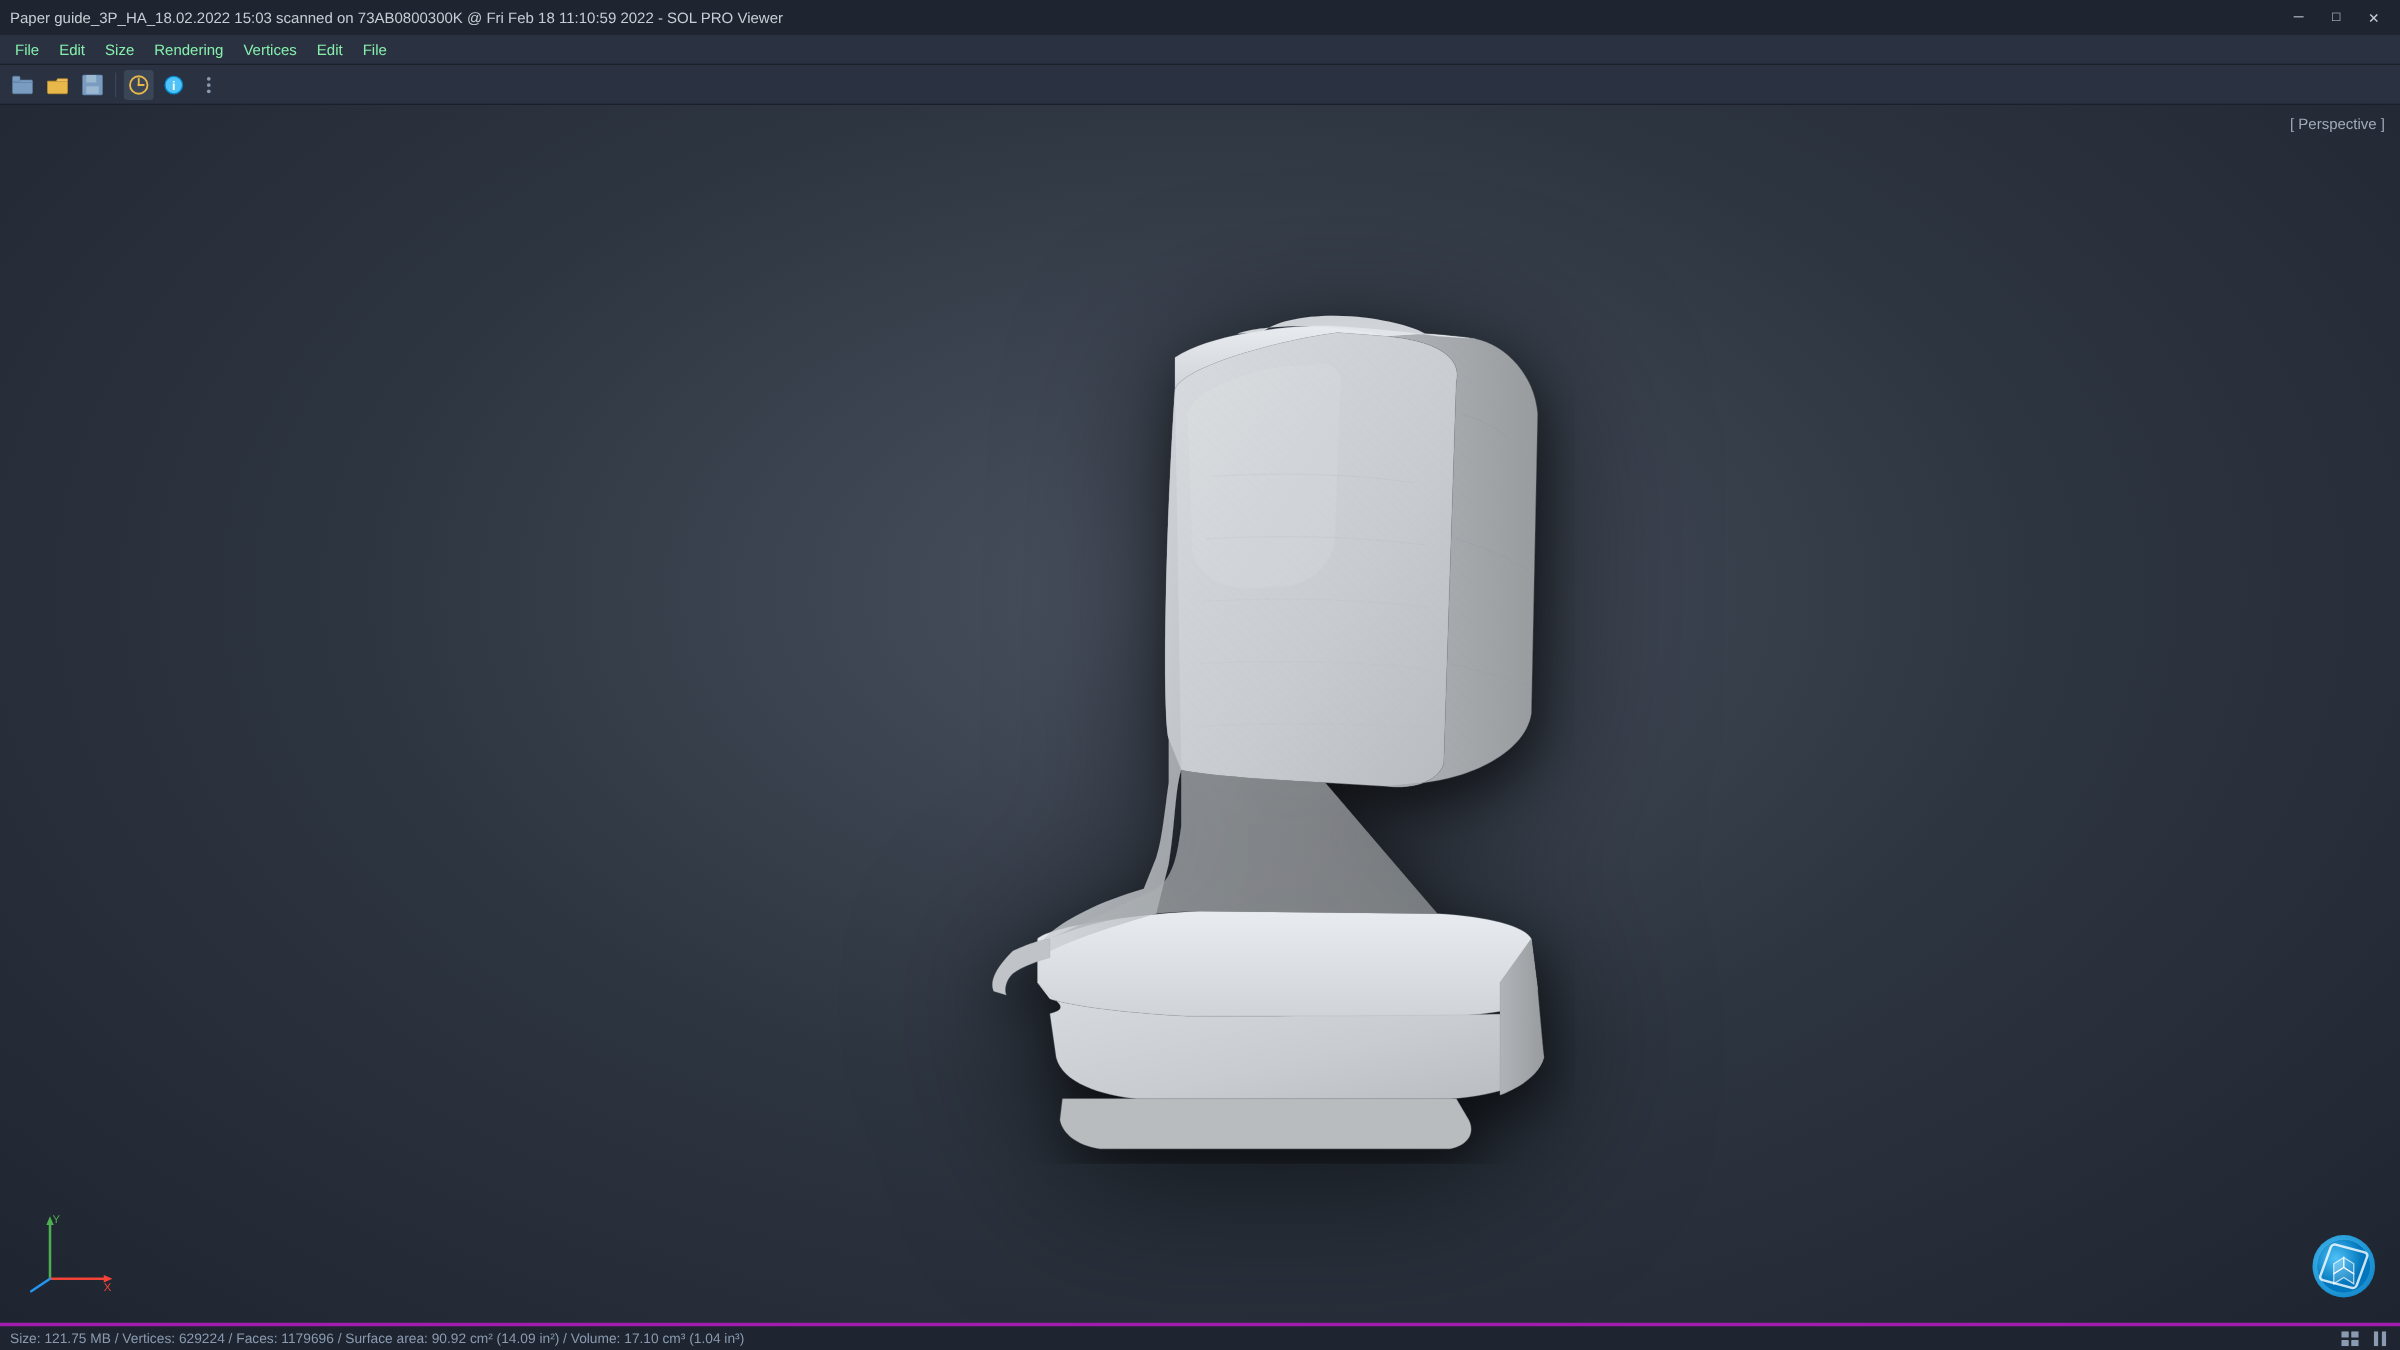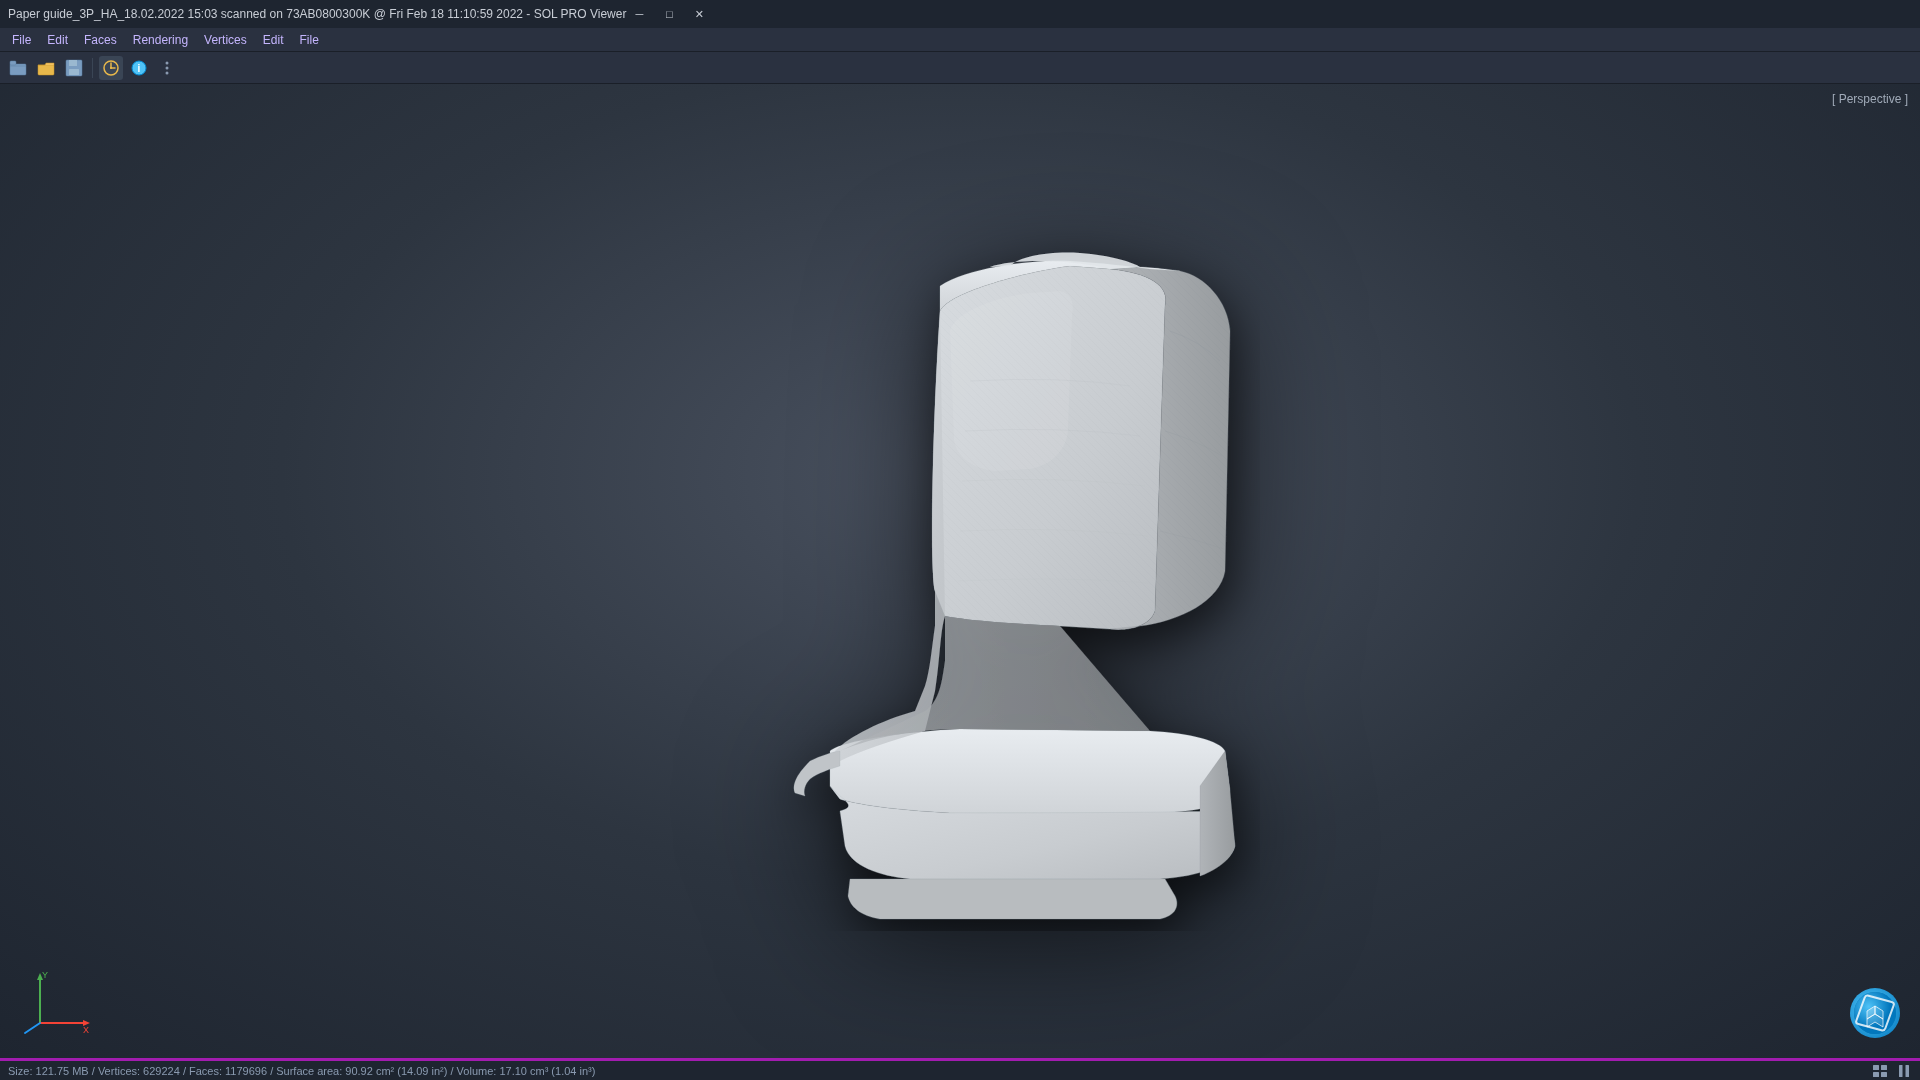--- a/index.html
+++ b/index.html
@@ -13,21 +13,21 @@
       display: flex;
       flex-direction: column;
     }
 
     
     #title-bar {
       height: 28px;
       background: #1e2530;
       display: flex;
       align-items: center;
-      justify-content: flex-start;
+      justify-content: space-between;
       padding: 0 8px;
       color: #c8cdd5;
       font-size: 12px;
       flex-shrink: 0;
     }
     #title-bar-left {
       display: flex;
       align-items: center;
       gap: 6px;
     }
@@ -52,21 +52,21 @@
       height: 24px;
       background: #2a3140;
       display: flex;
       align-items: center;
       padding: 0 4px;
       flex-shrink: 0;
       border-bottom: 1px solid #1a1f28;
     }
     .menu-item {
       padding: 2px 8px;
-      color: #c4b5fd;
+      color: #86efac;
       font-size: 12px;
       cursor: pointer;
       border-radius: 2px;
     }
 
     
     #toolbar {
       height: 32px;
       background: #2a3140;
       display: flex;
@@ -201,21 +201,21 @@
   <div id="title-bar-controls">
     <div class="tb-btn">─</div>
     <div class="tb-btn">□</div>
     <div class="tb-btn close">✕</div>
   </div>
 </div>
 
 <div id="menu-bar">
   <div class="menu-item">File</div>
   <div class="menu-item">Edit</div>
-  <div class="menu-item">Faces</div>
+  <div class="menu-item">Size</div>
   <div class="menu-item">Rendering</div>
   <div class="menu-item">Vertices</div>
   <div class="menu-item">Edit</div>
   <div class="menu-item">File</div>
 </div>
 
 <div id="toolbar">
 
   <div class="tool-btn">
     <svg width="18" height="16" viewBox="0 0 18 16" fill="none">

